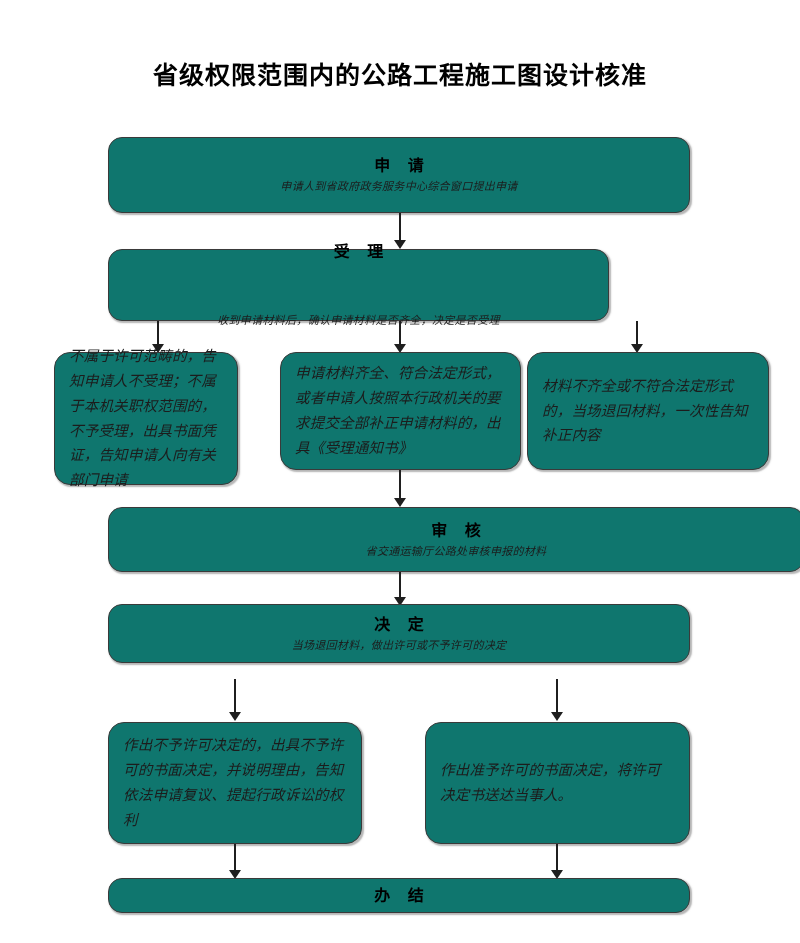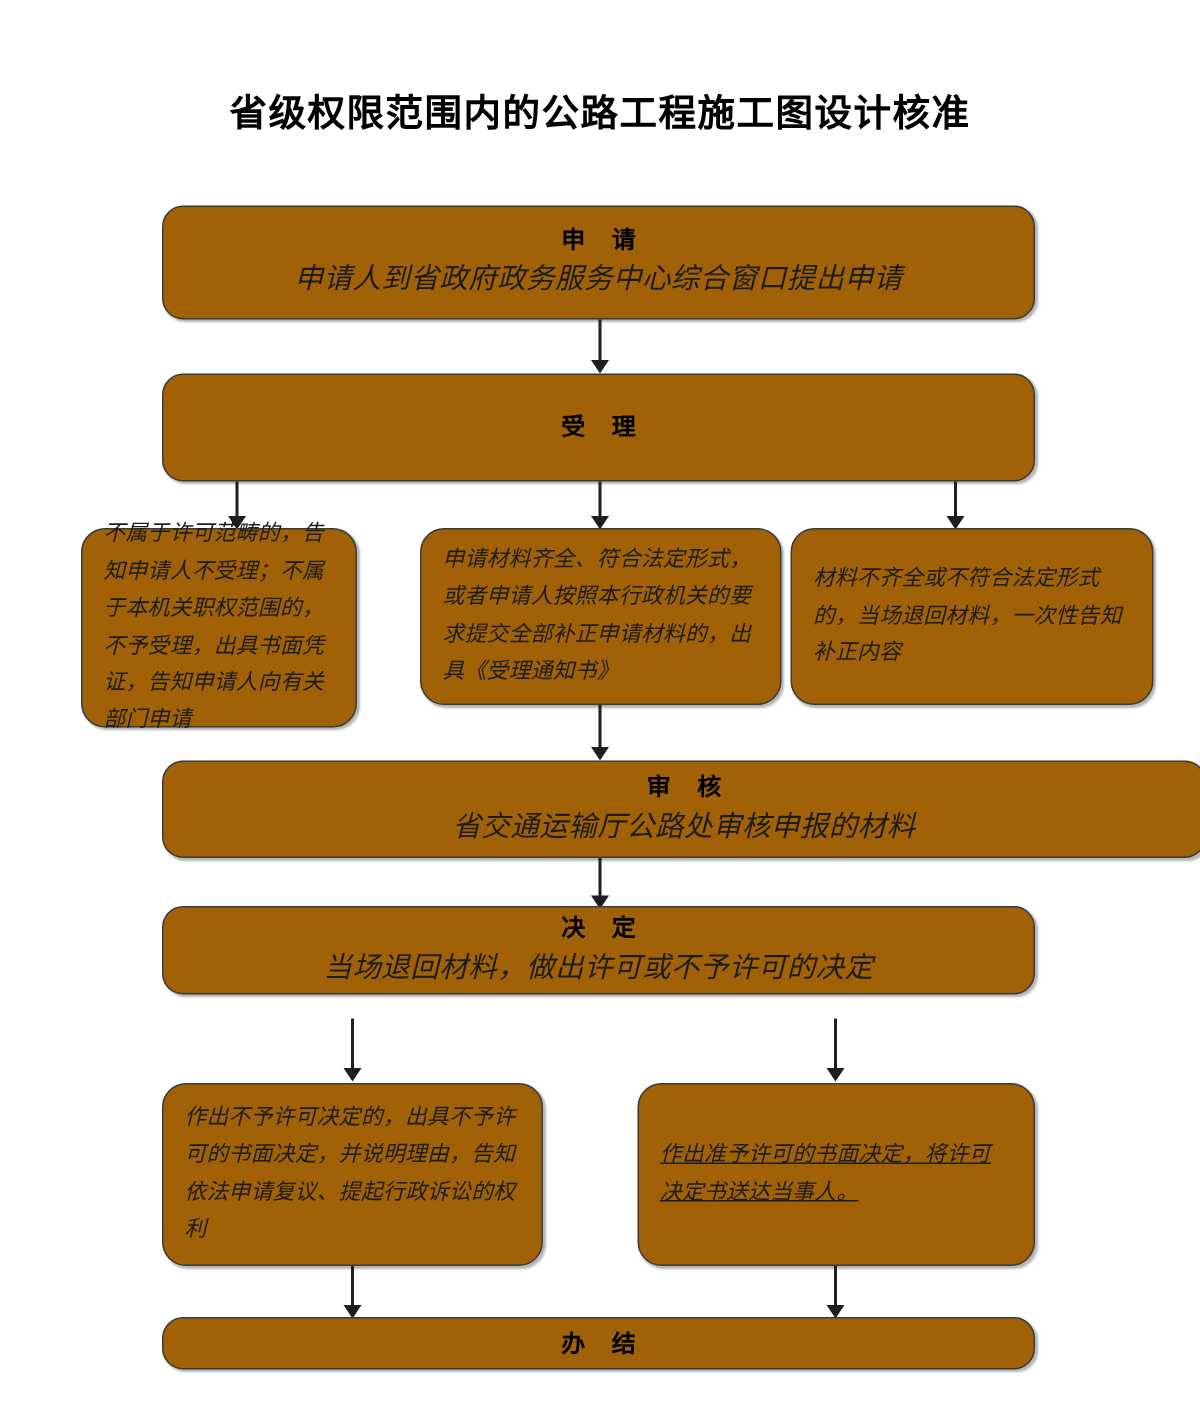--- a/index.html
+++ b/index.html
@@ -39,42 +39,42 @@
     color: #000000;
     font-family: "DejaVu Sans", "Liberation Sans", sans-serif;
   }
 
   
   .node {
     position: absolute;
     box-sizing: border-box;
     border: 1.4px solid #3a3a3a;
     border-radius: 14px;
-    background: #a16207;
+    background: #0f766e;
     box-shadow: 1.5px 1.5px 1.5px rgba(120,120,120,0.55);
     display: flex;
     flex-direction: column;
     align-items: center;
     justify-content: center;
     text-align: center;
   }
 
   .node .node-head {
     font-size: 16px;
     font-weight: bold;
     letter-spacing: 6px;
     text-indent: 6px;
     color: #000000;
     line-height: 1.5;
     margin-bottom: 1px;
     font-family: "DejaVu Sans", "Liberation Sans", sans-serif;
   }
 
   .node .node-body {
-    font-size: 19px;
+    font-size: 11px;
     line-height: 1.55;
     color: #1c1c1c;
     letter-spacing: 0.3px;
     font-family: "DejaVu Serif", "Liberation Serif", serif;
     font-style: italic;
     font-weight: 500;
   }
 
   
   .node.branch {
@@ -117,22 +117,23 @@
   <div class="page-title">省级权限范围内的公路工程施工图设计核准</div>
 
   <div class="node single" style="left:108px; top:137px; width:582px; height:76px;">
     <div class="node-head">申  请</div>
     <div class="node-body">申请人到省政府政务服务中心综合窗口提出申请</div>
   </div>
 
   <div class="conn" style="left:399px; top:213px; height:32px;"></div>
   <div class="arrow" style="left:394px; top:240px;"></div>
 
-  <div class="node single" style="left:108px; top:249px; width:582px; height:72px;gap:48px;">
+  <div class="node single" style="left:108px; top:249px; width:501px; height:72px;gap:48px;">
     <div class="node-head">受  理</div>
+    <div class="node-body">收到申请材料后，确认申请材料是否齐全，决定是否受理</div>
   </div>
 
   <div class="conn" style="left:157px; top:321px; height:28px;"></div>
   <div class="arrow" style="left:152px; top:344px;"></div>
 
   <div class="conn" style="left:399px; top:321px; height:28px;"></div>
   <div class="arrow" style="left:394px; top:344px;"></div>
 
   <div class="conn" style="left:636px; top:321px; height:28px;"></div>
   <div class="arrow" style="left:631px; top:344px;"></div>
@@ -168,21 +169,21 @@
   <div class="conn" style="left:234px; top:679px; height:36px;"></div>
   <div class="arrow" style="left:229px; top:712px;"></div>
 
   <div class="conn" style="left:556px; top:679px; height:36px;"></div>
   <div class="arrow" style="left:551px; top:712px;"></div>
 
   <div class="node branch" style="left:108px; top:722px; width:254px; height:122px;">
     <div class="node-body">作出不予许可决定的，出具不予许可的书面决定，并说明理由，告知依法申请复议、提起行政诉讼的权利</div>
   </div>
 
-  <div class="node branch" style="left:425px; top:722px; width:265px; height:122px;text-decoration:underline;">
+  <div class="node branch" style="left:425px; top:722px; width:265px; height:122px;">
     <div class="node-body">作出准予许可的书面决定，将许可决定书送达当事人。</div>
   </div>
 
   <div class="conn" style="left:234px; top:844px; height:30px;"></div>
   <div class="arrow" style="left:229px; top:870px;"></div>
 
   <div class="conn" style="left:556px; top:844px; height:30px;"></div>
   <div class="arrow" style="left:551px; top:870px;"></div>
 
   <div class="node single" style="left:108px; top:878px; width:582px; height:35px;">

